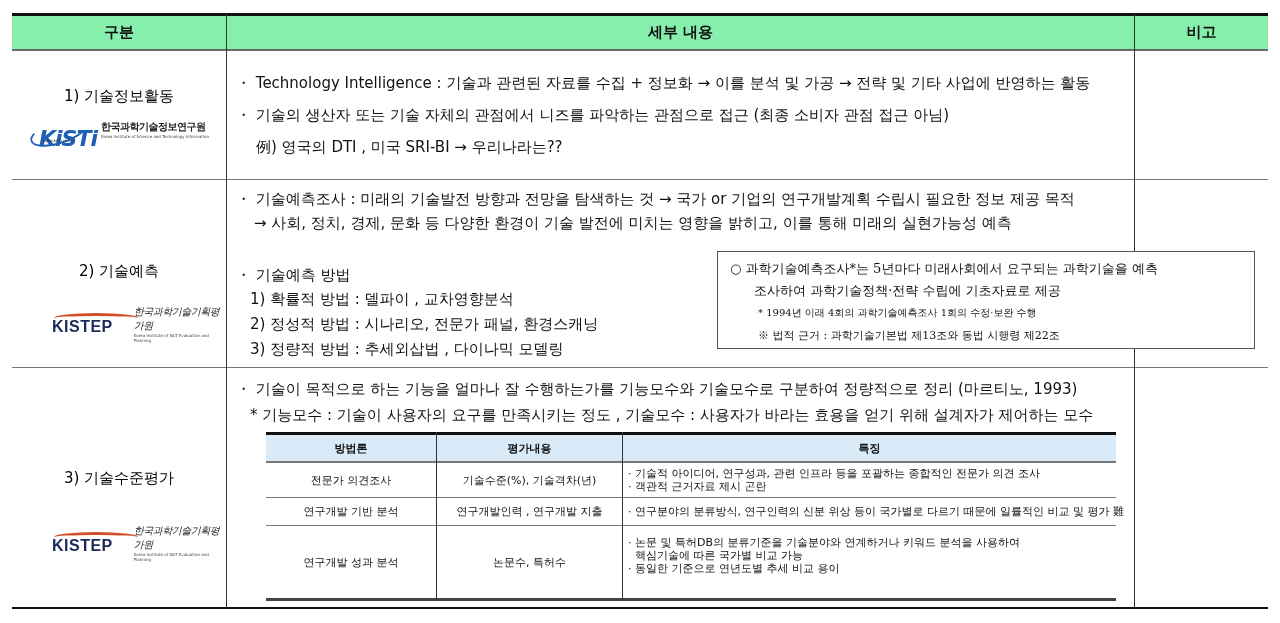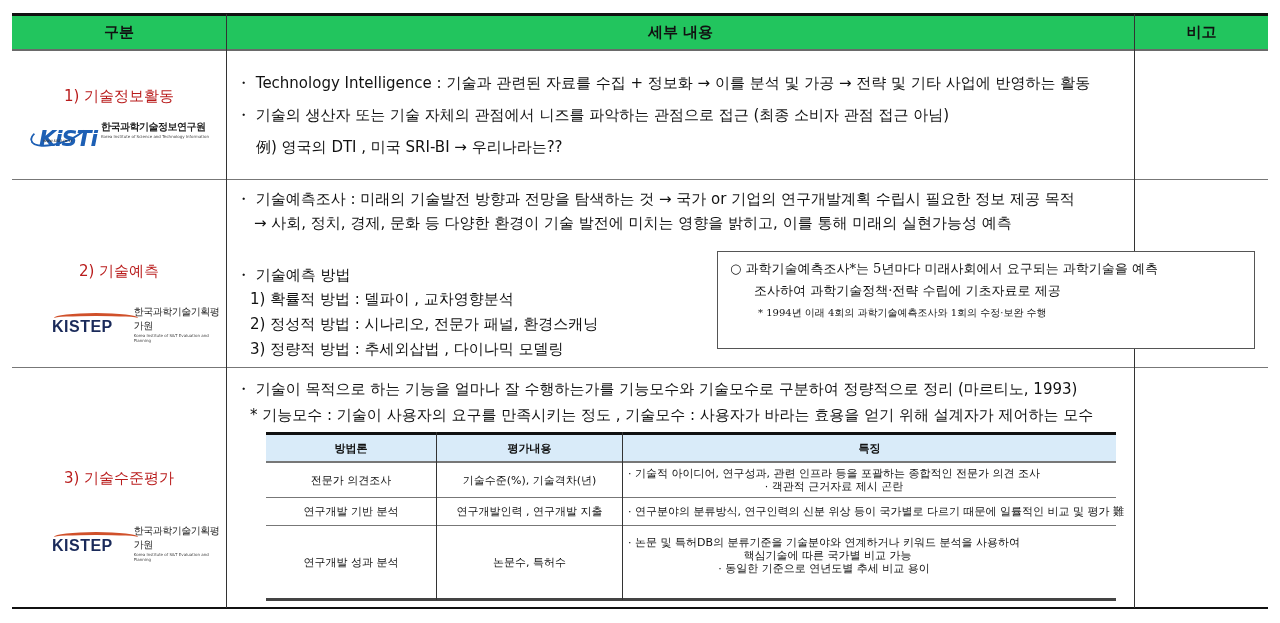--- a/index.html
+++ b/index.html
@@ -1,57 +1,57 @@
 <!DOCTYPE html>
 <html><head>
   <meta charset="utf-8">
   <style>
     * { box-sizing: border-box; margin: 0; padding: 0; }
     html, body { width: 1280px; height: 623px; background: #ffffff; overflow: hidden; }
     body { font-family: "DejaVu Sans", "Liberation Sans", sans-serif; color: #111; position: relative; }
-    .hdr-cell { position: absolute; top: 14px; height: 36px; display: flex; align-items: center; justify-content: center; font-weight: bold; font-size: 15px; background: #22c55e; }
+    .hdr-cell { position: absolute; top: 14px; height: 36px; display: flex; align-items: center; justify-content: center; font-weight: bold; font-size: 15px; background: #86efac; }
 
     .topline { position: absolute; left: 12px; top: 13px; width: 1256px; height: 3px; background: #111; }
     .hdrline { position: absolute; left: 12px; top: 49px; width: 1256px; height: 2px; background: #6a6a6a; }
     .rowline { position: absolute; left: 12px; width: 1256px; height: 1px; background: #777; }
     .botline { position: absolute; left: 12px; top: 607px; width: 1256px; height: 2px; background: #111; }
     .vline { position: absolute; top: 14px; width: 1px; height: 594px; background: #333; }
 
     .cat-cell { position: absolute; left: 12px; width: 214px; display: flex; flex-direction: column; align-items: center; justify-content: center; }
-    .cat-label { font-size: 15px; color: #b91c1c; margin-bottom: 8px; }
+    .cat-label { font-size: 15px; color: #000000; margin-bottom: 8px; }
 
     .logo { display: flex; align-items: center; gap: 6px; }
     .kisti-mark { position: relative; width: 66px; height: 30px; }
     .kisti-mark .txt { position: absolute; left: 10px; top: 0; font-family: "DejaVu Sans", sans-serif; font-weight: bold; font-size: 22px; color: #1d5fb4; letter-spacing: -1px; font-style: italic; margin-top: 12px; }
     .kisti-mark .swoosh { position: absolute; left: 0; top: 6px; width: 60px; height: 24px; border: 2px solid #1d5fb4; border-radius: 50%; border-top-color: transparent; border-right-color: transparent; transform: rotate(-18deg); }
     .kisti-mark .url { position: absolute; left: 14px; top: 24px; font-size: 4px; color: #333; }
     .logo-name { display: flex; flex-direction: column; }
     .logo-name .ko { font-size: 10px; font-weight: bold; color: #222; letter-spacing: -0.5px; }
     .logo-name .en { font-size: 4px; color: #444; }
 
     .kistep-mark { position: relative; width: 86px; height: 22px; margin-left: 40px; }
     .kistep-mark .arc { position: absolute; left: 2px; top: 0; width: 84px; height: 10px; border-top: 3px solid #d0502a; border-radius: 50% 50% 0 0; }
     .kistep-mark .txt { position: absolute; left: 0; top: 5px; font-family: "Liberation Sans", sans-serif; font-weight: bold; font-size: 16px; color: #1a2a5a; letter-spacing: 0.5px; }
-    .logo-name.k .ko { font-weight: normal; font-size: 10px; }
+    .logo-name.k .ko { font-weight: normal; font-size: 10px; font-style: italic; }
 
     .content { position: absolute; left: 236px; font-size: 15px; color: #111; }
     .content .line { position: absolute; white-space: nowrap; }
 
     .callout { position: absolute; left: 717px; top: 251px; width: 538px; height: 98px; border: 1px solid #555; background: #fff; font-family: "DejaVu Serif", serif; color: #111; }
     .callout .l { position: absolute; white-space: nowrap; }
 
     .sub-table { position: absolute; left: 266px; top: 432px; width: 850px; }
     .st-top { position: absolute; left: 0; top: 0; width: 850px; height: 3px; background: #111; }
     .st-hdr { position: absolute; left: 0; top: 3px; width: 850px; height: 26px; background: #d9ebf9; }
     .st-hline { position: absolute; left: 0; width: 850px; height: 2px; background: #777; }
     .st-bot { position: absolute; left: 0; top: 166px; width: 850px; height: 3px; background: #444; }
     .st-v { position: absolute; top: 0; width: 1px; height: 168px; background: #333; }
     .st-cell { position: absolute; display: flex; align-items: center; justify-content: center; font-size: 11px; color: #111; }
     .st-cell.hd { font-weight: bold; }
-    .st-feat { position: absolute; font-size: 11px; color: #111; line-height: 13px; text-align: center; }
+    .st-feat { position: absolute; font-size: 11px; color: #111; line-height: 13px; }
     .st-feat div { white-space: nowrap; }
   </style>
 </head>
 <body>
 
 <div class="hdr-cell" style="left:12px;width:214px;">
     <span>구분</span>
   </div>
 <div class="hdr-cell" style="left:227px;width:907px;">
     <span>세부 내용</span>
@@ -105,21 +105,22 @@
   <div class="line" style="left:0;top:10px;">・ 기술예측조사 : 미래의 기술발전 방향과 전망을 탐색하는 것 → 국가 or 기업의 연구개발계획 수립시 필요한 정보 제공 목적</div>
   <div class="line" style="left:18px;top:34px;">→ 사회, 정치, 경제, 문화 등 다양한 환경이 기술 발전에 미치는 영향을 밝히고, 이를 통해 미래의 실현가능성 예측</div>
   <div class="line" style="left:0;top:86px;">・ 기술예측 방법</div>
   <div class="line" style="left:14px;top:110px;">1) 확률적 방법 : 델파이 , 교차영향분석</div>
   <div class="line" style="left:14px;top:135px;">2) 정성적 방법 : 시나리오, 전문가 패널, 환경스캐닝</div>
   <div class="line" style="left:14px;top:160px;">3) 정량적 방법 : 추세외삽법 , 다이나믹 모델링</div>
 </div>
 <div class="callout">
   <div class="l" style="left:12px;top:8px;font-size:13px;">○  과학기술예측조사*는  5년마다  미래사회에서  요구되는  과학기술을  예측</div>
   <div class="l" style="left:36px;top:30px;font-size:13px;">조사하여  과학기술정책·전략  수립에  기초자료로  제공</div>
-  <div class="l" style="left:40px;top:54px;font-size:10px;">* 1994년  이래  4회의  과학기술예측조사와  1회의  수정·보완  수행</div>
+  <div class="l" style="left:40px;top:54px;font-size:10px;">* 1994년  이래  4회의  과학기술예측조사  1회의  수정·보완  수행</div>
+  <div class="l" style="left:40px;top:76px;font-size:11px;">※  법적  근거  :  과학기술기본법  제13조와  동법  시행령  제22조</div>
 </div>
 
 <div class="cat-cell" style="top:470px;height:90px;">
   <div class="cat-label" style="margin-bottom:36px;">3) 기술수준평가</div>
   <div class="logo">
     <div class="kistep-mark">
       <div class="arc"></div>
       <div class="txt">KISTEP</div>
     </div>
     <div class="logo-name k">

